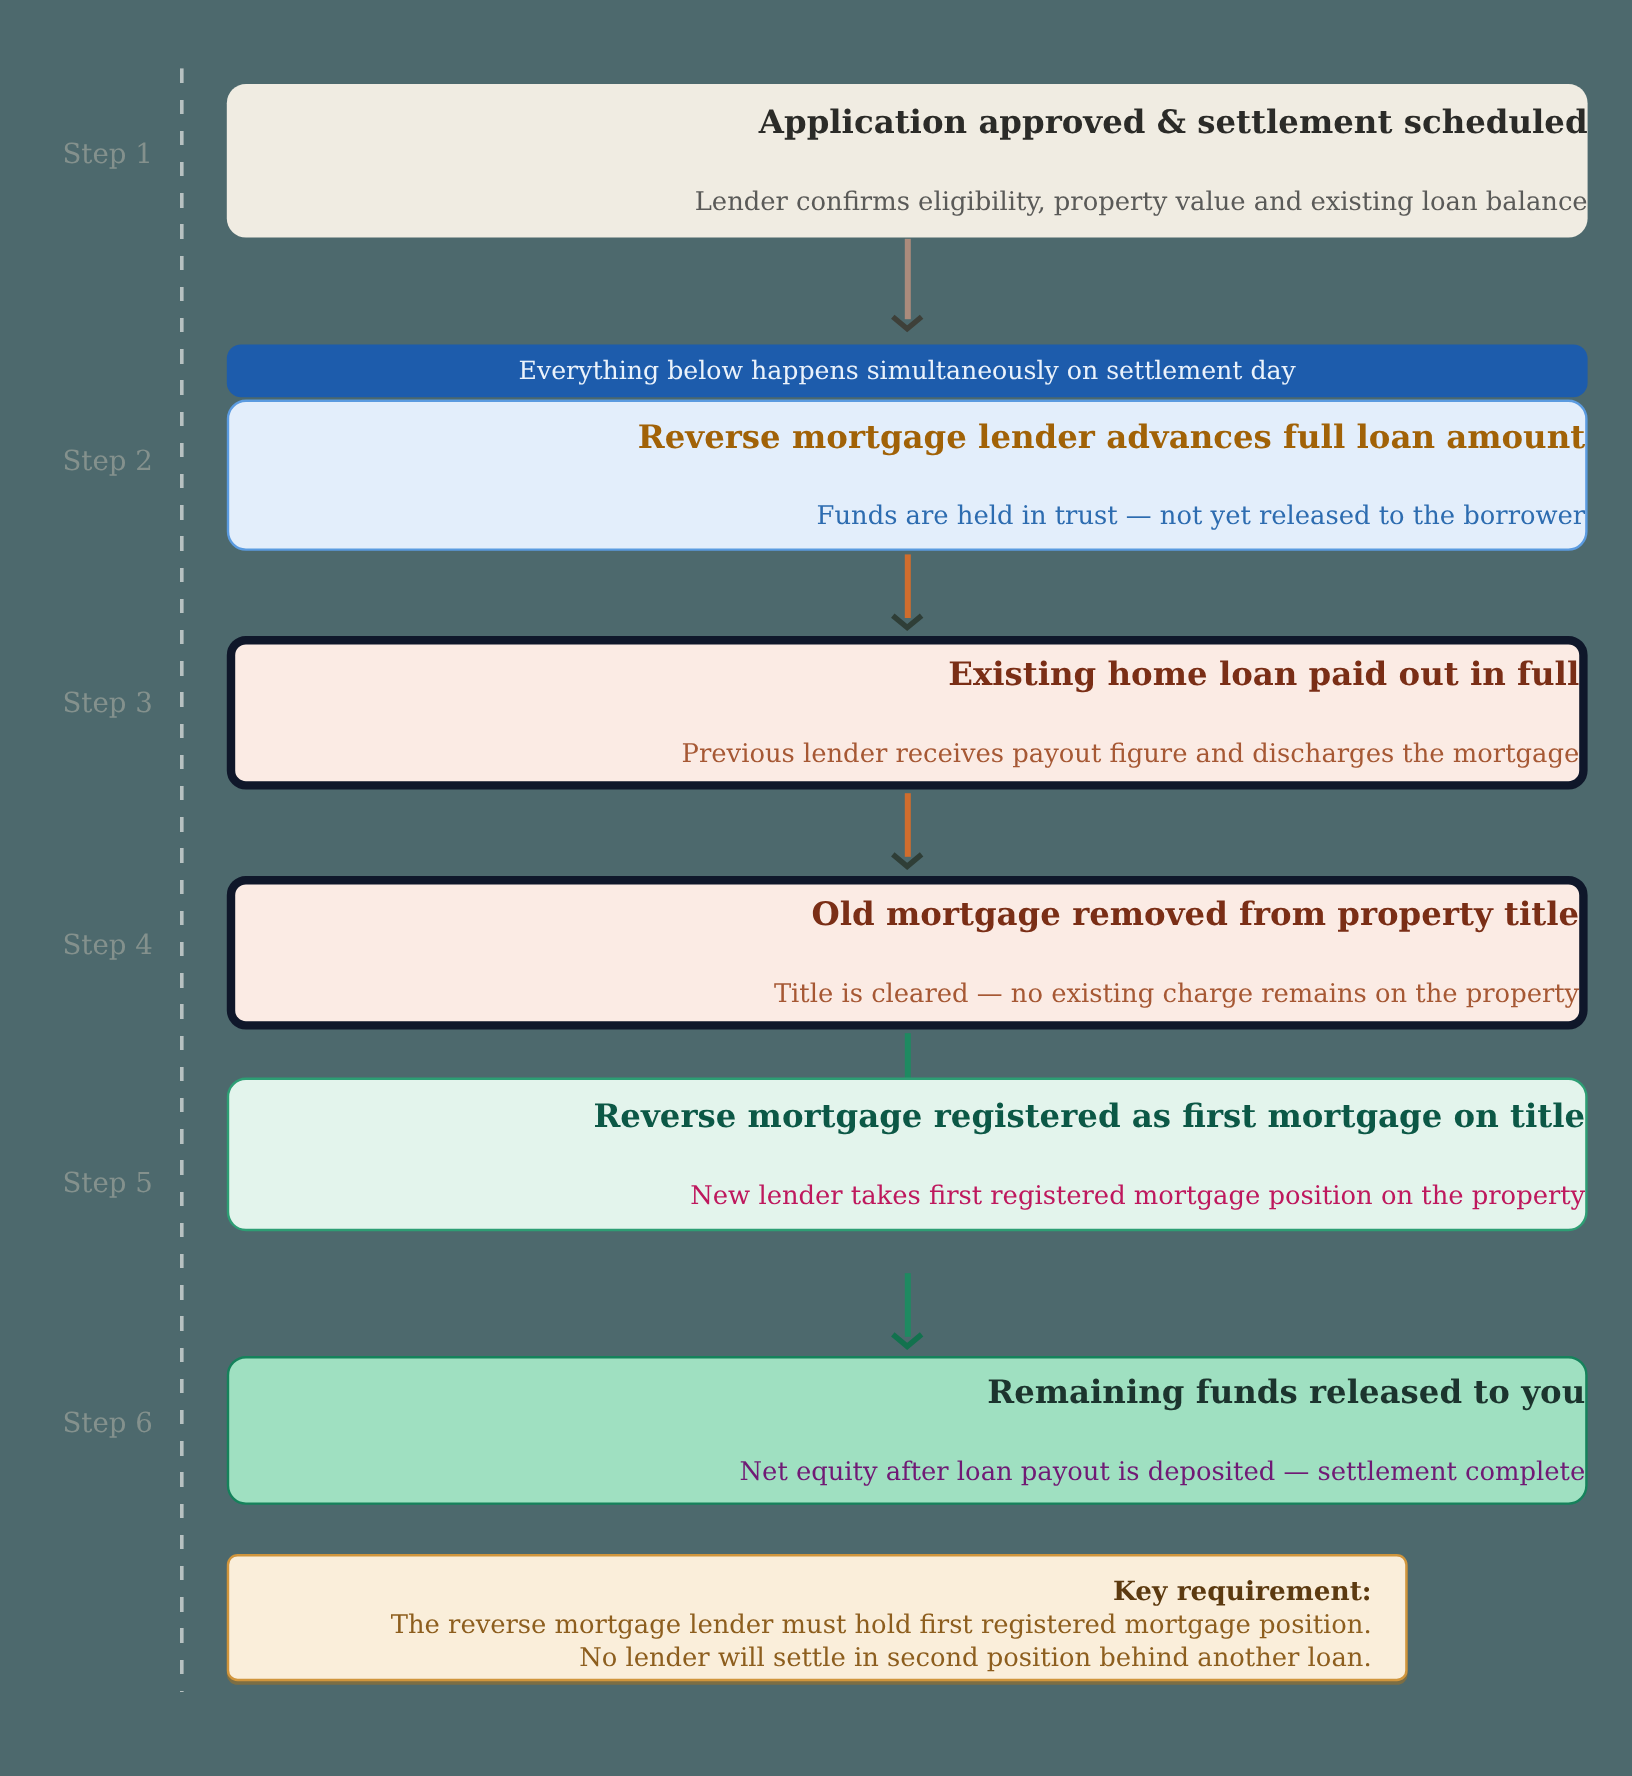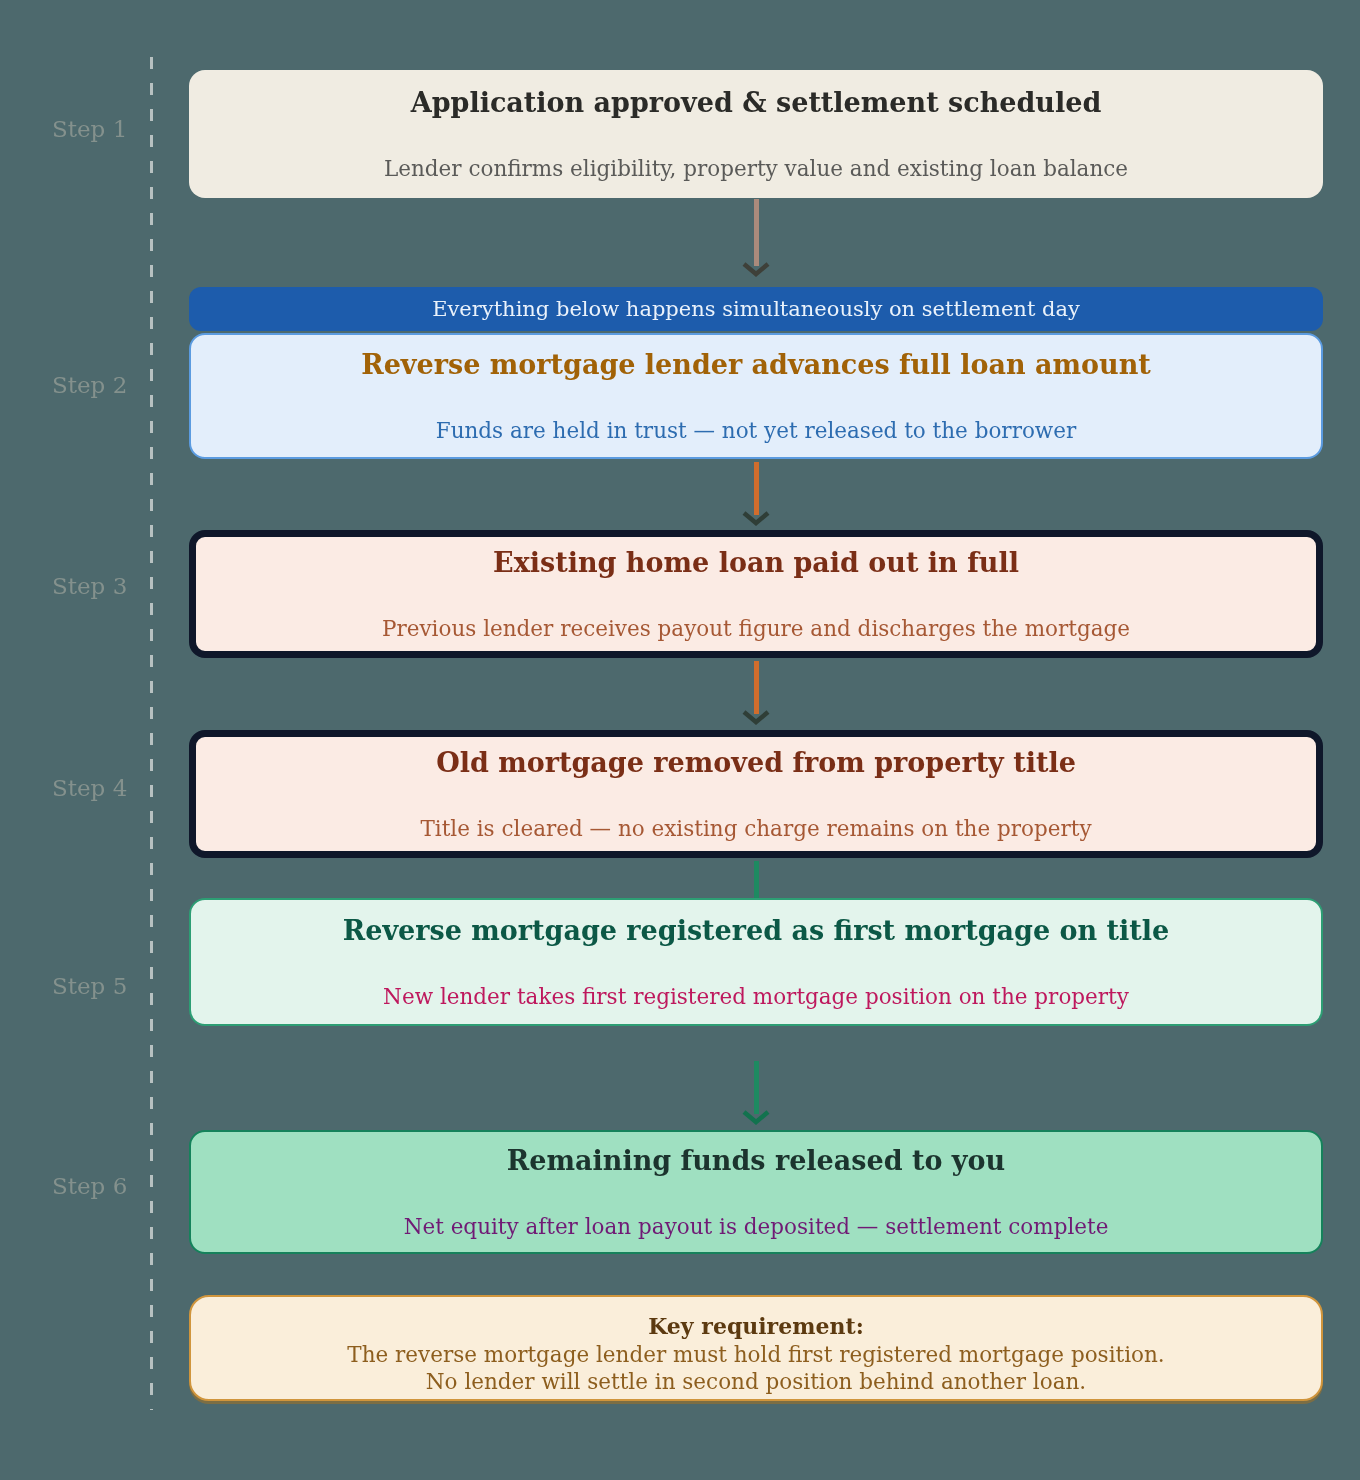--- a/index.html
+++ b/index.html
@@ -16,21 +16,21 @@
     background:repeating-linear-gradient(to bottom,#b7c1c1 0 12px,transparent 12px 26px);
   }
   .step-label{
     position:absolute;left:40px;width:120px;height:32px;
     color:#84918d;font-size:23px;line-height:32px;text-align:left;
     padding-left:12px;box-sizing:border-box;
   }
   .box{
     position:absolute;left:189px;width:1134px;box-sizing:border-box;
     border-radius:16px;display:flex;flex-direction:column;
-    justify-content:center;align-items:center;gap:14px;text-align:center;
+    justify-content:center;align-items:flex-end;gap:14px;text-align:center;
   }
   .box .title{font-weight:bold;font-size:27px;line-height:1.15;}
   .box .subtitle{font-size:21.5px;line-height:1.2;margin-top:24px;}
   .box1{background:#f0ece2;border:none;}
   .box1 .title{color:#2b2b28;}
   .box1 .subtitle{color:#5a5a58;}
   .banner{
     position:absolute;left:189px;width:1134px;height:44px;box-sizing:border-box;
     background:#1d5cac;border-radius:12px;color:#eaf2fb;font-size:21px;
     display:flex;align-items:center;justify-content:center;z-index:2;
@@ -41,24 +41,24 @@
   .box34{background:#fbebe4;border:7px solid #0f172a;}
   .box34 .title{color:#7a2e16;}
   .box34 .subtitle{color:#a65834;}
   .box5{background:#e3f4ec;border:2px solid #2d9e74;}
   .box5 .title{color:#0c5846;}
   .box5 .subtitle{color:#be185d;}
   .box6{background:#9fe0c1;border:2px solid #15825b;}
   .box6 .title{color:#1c342e;}
   .box6 .subtitle{color:#701a75;}
   .keybox{
-    position:absolute;left:189px;width:1134px;height:106px;box-sizing:border-box;
-    background:#faeeda;border:2px solid #d0953c;border-radius:20px;
+    position:absolute;left:189px;width:984px;height:106px;box-sizing:border-box;
+    background:#faeeda;border:2px solid #d0953c;border-radius:9px;
     box-shadow:0 3px 0 rgba(164,114,34,.55);
-    padding:14px 28px;text-align:center;
+    padding:14px 28px;text-align:right;
   }
   .keybox .kr-heading{color:#5c3a10;font-weight:bold;font-size:22px;line-height:30px;}
   .keybox .kr-line{color:#8d5e1e;font-size:21.5px;line-height:27px;}
   .arrow{position:absolute;left:739px;width:34px;}
   .arrow .shaft{position:absolute;left:14.5px;top:0;bottom:11px;width:5px;}
   .arrow svg{position:absolute;left:2px;bottom:0;}
   .a-gray .shaft{background:#ab8b7c;}
   .a-orange .shaft{background:#d06d2d;}
   .a-green .shaft{background:#1e8a61;}
 </style>

